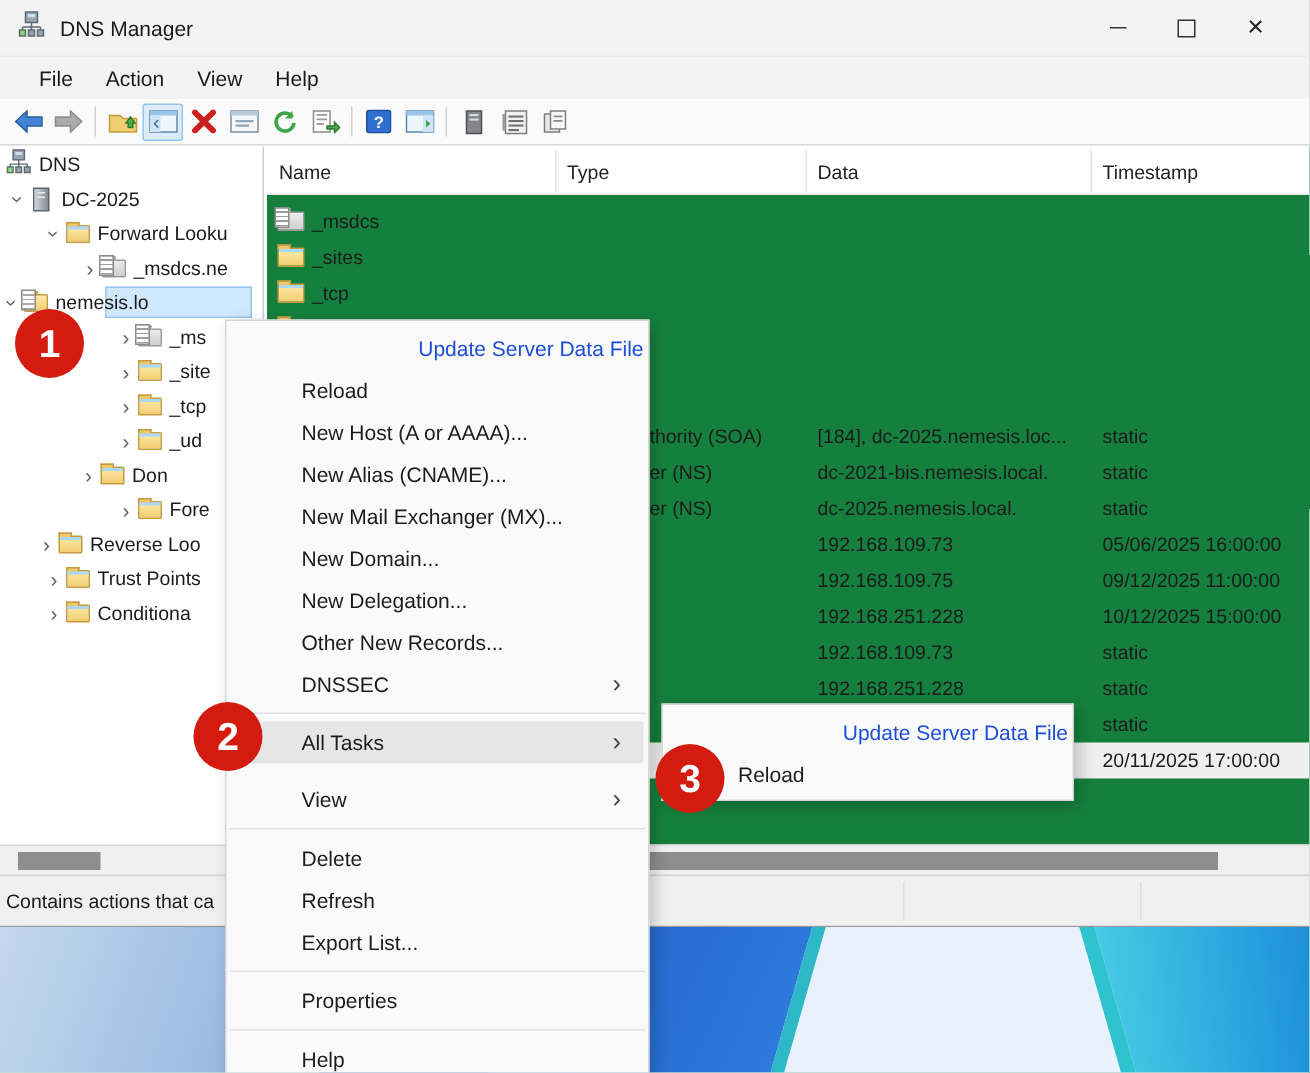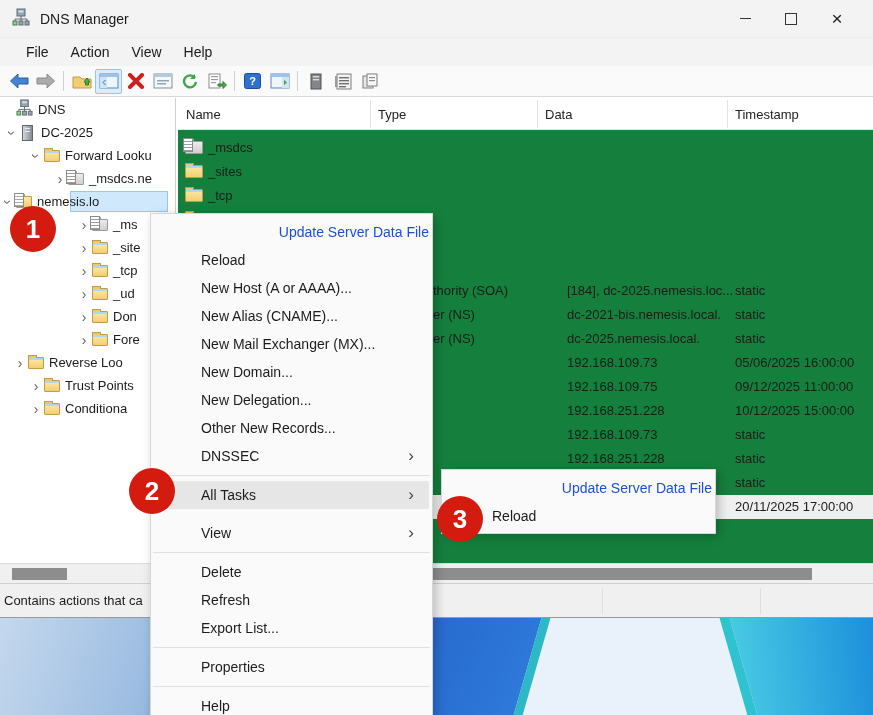--- a/index.html
+++ b/index.html
@@ -56,21 +56,21 @@
 
   
   #list-pane { position:absolute; left:178px; top:98px; width:695px; height:465px; background:#15803d; overflow:hidden; }
   .lhead { position:absolute; left:0; top:0; width:695px; height:32px; border-bottom:1px solid #e6e6e6; background:#fff; }
   .hcell { position:absolute; top:0; height:32px; display:flex; align-items:center; font-size:13px; color:#222; }
   .hsep { position:absolute; top:2px; width:1px; height:28px; background:#e2e2e2; }
   .lrow { position:absolute; left:0; width:695px; height:24px; }
   .lrow .ric { position:absolute; left:7px; top:5px; }
   .rname { position:absolute; left:30px; top:4px; font-size:13px; color:#1b1b1b; }
   .rtype { position:absolute; left:255px; top:4px; font-size:13px; color:#1b1b1b; white-space:nowrap; }
-  .rdata { position:absolute; left:389px; top:4px; font-size:13px; color:#1b1b1b; white-space:nowrap; }
+  .rdata { position:absolute; left:367px; top:4px; font-size:13px; color:#1b1b1b; white-space:nowrap; }
   .rts   { position:absolute; left:557px; top:4px; font-size:13px; color:#1b1b1b; white-space:nowrap; }
   .hl-row { background:#efefef; }
 
   
   #hscroll { position:absolute; left:0; top:563px; width:873px; height:20px; background:#f0f0f0; border-top:1px solid #dcdcdc; }
   .thumb { position:absolute; top:4px; height:12px; background:#8d8d8d; }
   #hs-split { position:absolute; left:176px; top:0; width:2px; height:20px; background:#e4e4e4; }
   #statusbar { position:absolute; left:0; top:583px; width:873px; height:34px; background:#f0f0f0; border-top:1px solid #d0d0d0; font-size:13px; color:#1a1a1a; }
   #statusbar .stext { position:absolute; left:4px; top:9px; white-space:nowrap; }
   .ssep { position:absolute; top:4px; width:1px; height:26px; background:#dedede; }
@@ -218,21 +218,21 @@
         <svg width="18" height="17">
           <rect x="2" y="3" width="10" height="12" fill="#e8e8e8" stroke="#7d7d7d"></rect>
           <rect x="6" y="1" width="10" height="12" fill="#f8f8f8" stroke="#7d7d7d"></rect>
           <rect x="8" y="4" width="6" height="1.2" fill="#8d8d8d"></rect>
           <rect x="8" y="7" width="6" height="1.2" fill="#8d8d8d"></rect>
         </svg>
       </span>
   </div>
 
   <div id="tree-pane">
-    <div class="trow" style="padding-left:16px">
+    <div class="trow" style="padding-left:4px">
         <span class="app-ico"><svg width="17" height="17" viewBox="0 0 18 18">
             <rect x="5" y="1" width="8" height="7" fill="#9aa4ae" stroke="#5e6a74"></rect>
             <rect x="6.5" y="2.5" width="5" height="2" fill="#cfe3ef"></rect>
             <path d="M9 8 V11 M3 11 H15 M3 11 V13 M9 11 V13 M15 11 V13" stroke="#5e6a74" fill="none"></path>
             <rect x="1" y="13" width="4" height="4" fill="#8fd08f" stroke="#4f7a4f"></rect>
             <rect x="7" y="13" width="4" height="4" fill="#9aa4ae" stroke="#5e6a74"></rect>
             <rect x="13" y="13" width="4" height="4" fill="#9aa4ae" stroke="#5e6a74"></rect>
           </svg></span>
         <span class="tlabel">DNS</span>
       </div>
@@ -270,31 +270,31 @@
     <div class="trow" style="padding-left:76px">
         <span class="chev right"></span>
         <span class="folder"></span>
         <span class="tlabel">_tcp</span>
       </div>
     <div class="trow" style="padding-left:76px">
         <span class="chev right"></span>
         <span class="folder"></span>
         <span class="tlabel">_ud</span>
       </div>
+    <div class="trow" style="padding-left:51px">
+        <span class="chev right"></span>
+        <span class="folder"></span>
+        <span class="tlabel">Don</span>
+      </div>
     <div class="trow" style="padding-left:76px">
         <span class="chev right"></span>
         <span class="folder"></span>
-        <span class="tlabel">Don</span>
-      </div>
-    <div class="trow" style="padding-left:76px">
-        <span class="chev right"></span>
-        <span class="folder"></span>
         <span class="tlabel">Fore</span>
       </div>
-    <div class="trow" style="padding-left:12px">
+    <div class="trow" style="padding-left:23px">
         <span class="chev right"></span>
         <span class="folder"></span>
         <span class="tlabel">Reverse Loo</span>
       </div>
     <div class="trow" style="padding-left:28px">
         <span class="chev right"></span>
         <span class="folder"></span>
         <span class="tlabel">Trust Points</span>
       </div>
     <div class="trow" style="padding-left:28px">

